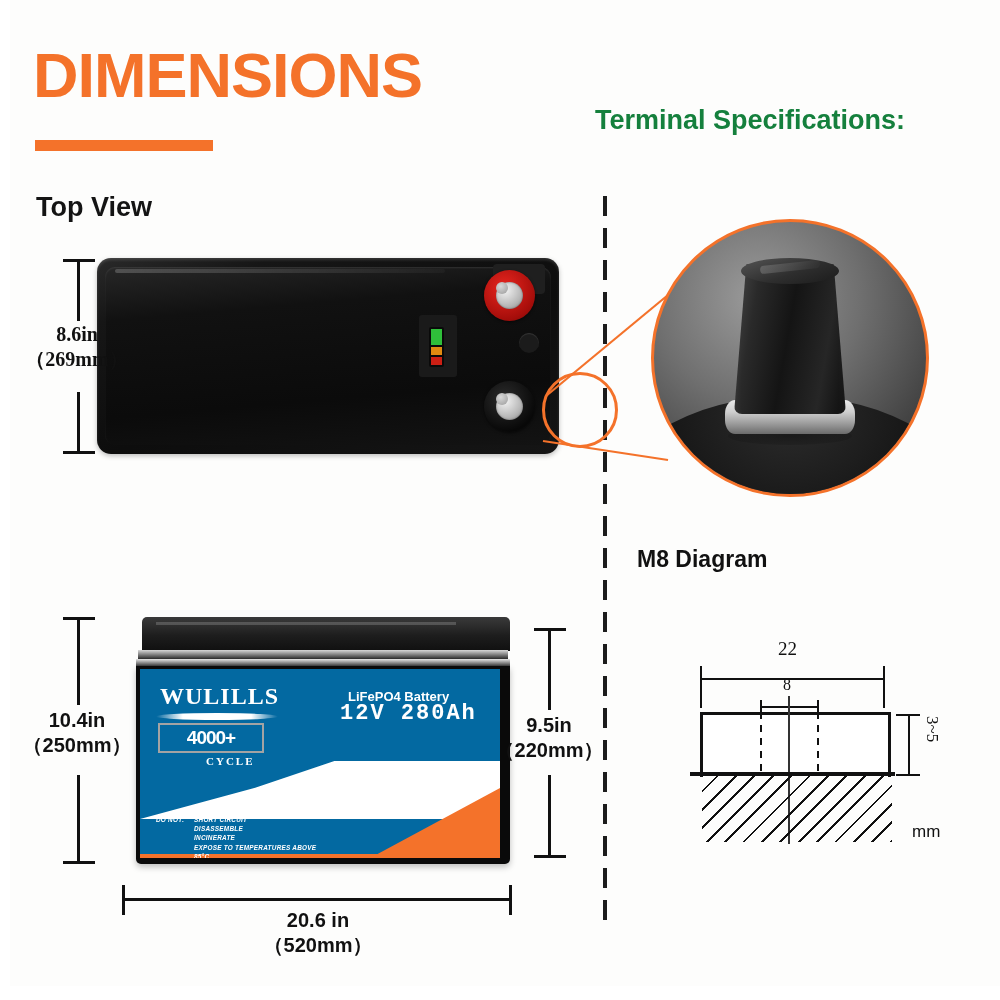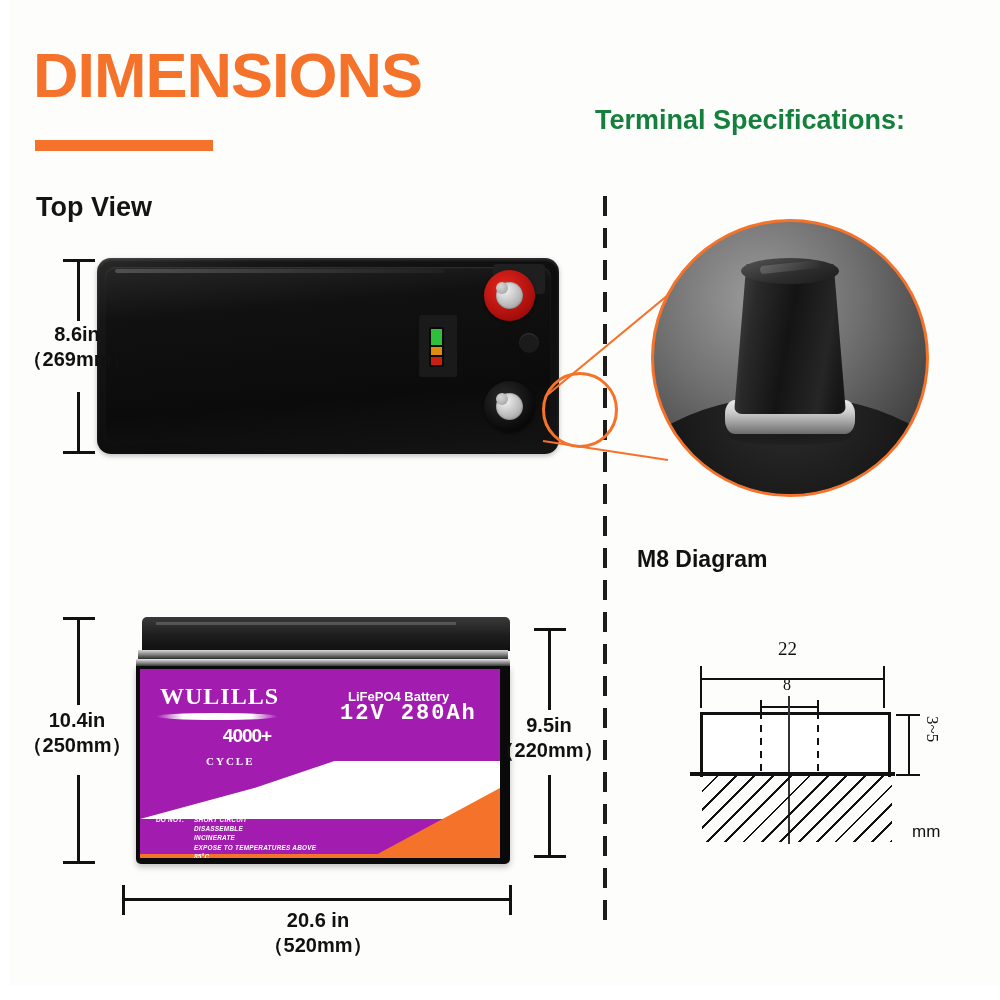--- a/index.html
+++ b/index.html
@@ -200,36 +200,36 @@
     position:absolute;left:0px;top:42px;right:0px;height:8px;
     background:linear-gradient(to bottom,#e6e6e6,#9a9a9a 40%,#232323);
   }
   .fv-case{
     position:absolute;left:0;top:49px;right:0;bottom:0;
     background:#0a0a0a;border-radius:0 0 5px 5px;overflow:hidden;
     box-shadow:0 3px 6px rgba(0,0,0,.25);
   }
   .fv-label{
     position:absolute;left:4px;top:3px;right:10px;bottom:6px;
-    background:#a21caf;overflow:hidden;
+    background:#0369a1;overflow:hidden;
   }
   .brand{
     position:absolute;left:20px;top:14px;
     font-family:"Liberation Serif", serif;
     font-size:24px;font-weight:bold;color:#fff;letter-spacing:1px;
   }
   .brand-swoosh{
     position:absolute;left:16px;top:44px;width:122px;height:7px;
     border-radius:50%;
     background:linear-gradient(to right,transparent,#fff 22%,#fff 78%,transparent);
   }
   .cycle-box{
     position:absolute;left:18px;top:54px;width:102px;height:26px;
-    border:2px solid #a21caf;
-    display:flex;align-items:flex-start;justify-content:center;padding-left:36px;
+    border:2px solid #a3a3a3;
+    display:flex;align-items:center;justify-content:center;
   }
   .cycle-num{
     font-size:19px;font-weight:bold;color:#fff;letter-spacing:-1px;
     font-family:"Liberation Sans", sans-serif;
   }
   .cycle-word{
     position:absolute;left:66px;top:86px;
     font-family:"Liberation Serif", serif;
     font-size:11px;font-weight:bold;color:#fff;letter-spacing:2px;
   }
@@ -346,21 +346,21 @@
     <div class="pc-cap"></div>
     <div class="pc-cap-top"></div>
     <div class="pc-cap-emboss"></div>
   </div>
 
   <div>
     <div class="dim-cap-h" style="left:63px;top:259px;width:32px;"></div>
     <div class="dim-v" style="left:77px;top:259px;height:62px;"></div>
     <div class="dim-v" style="left:77px;top:392px;height:62px;"></div>
     <div class="dim-cap-h" style="left:63px;top:451px;width:32px;"></div>
-    <div class="dim-text" style="left:8px;top:322px;width:138px;">
+    <div class="dim-text" style="left:8px;top:322px;width:138px;font-family:Liberation Serif, serif;">
       <div>8.6in</div>
       <div>（269mm）</div>
     </div>
   </div>
 
   <div class="frontview">
     <div class="fv-lid">
       <div class="fv-lid-hl"></div>
     </div>
     <div class="fv-rim1"></div>

